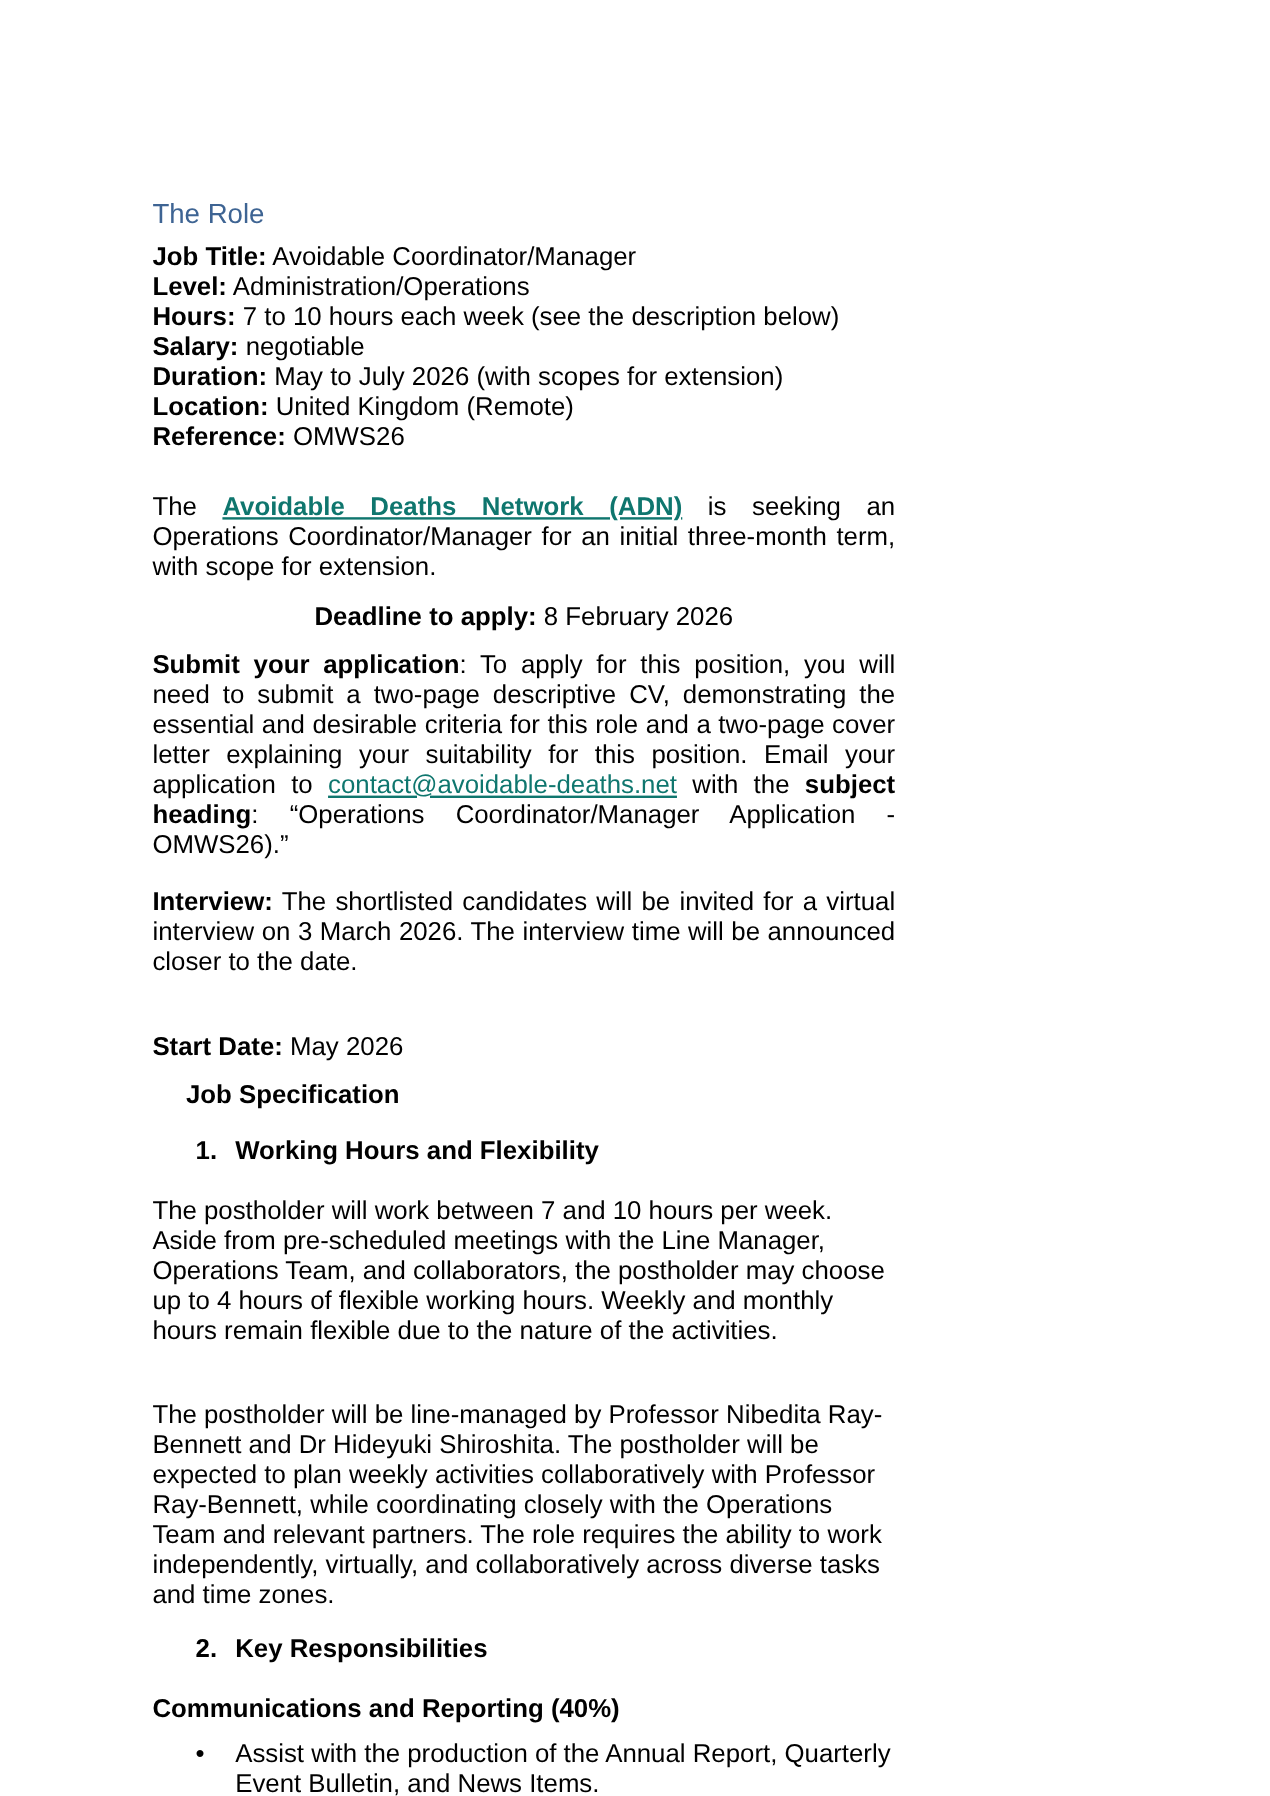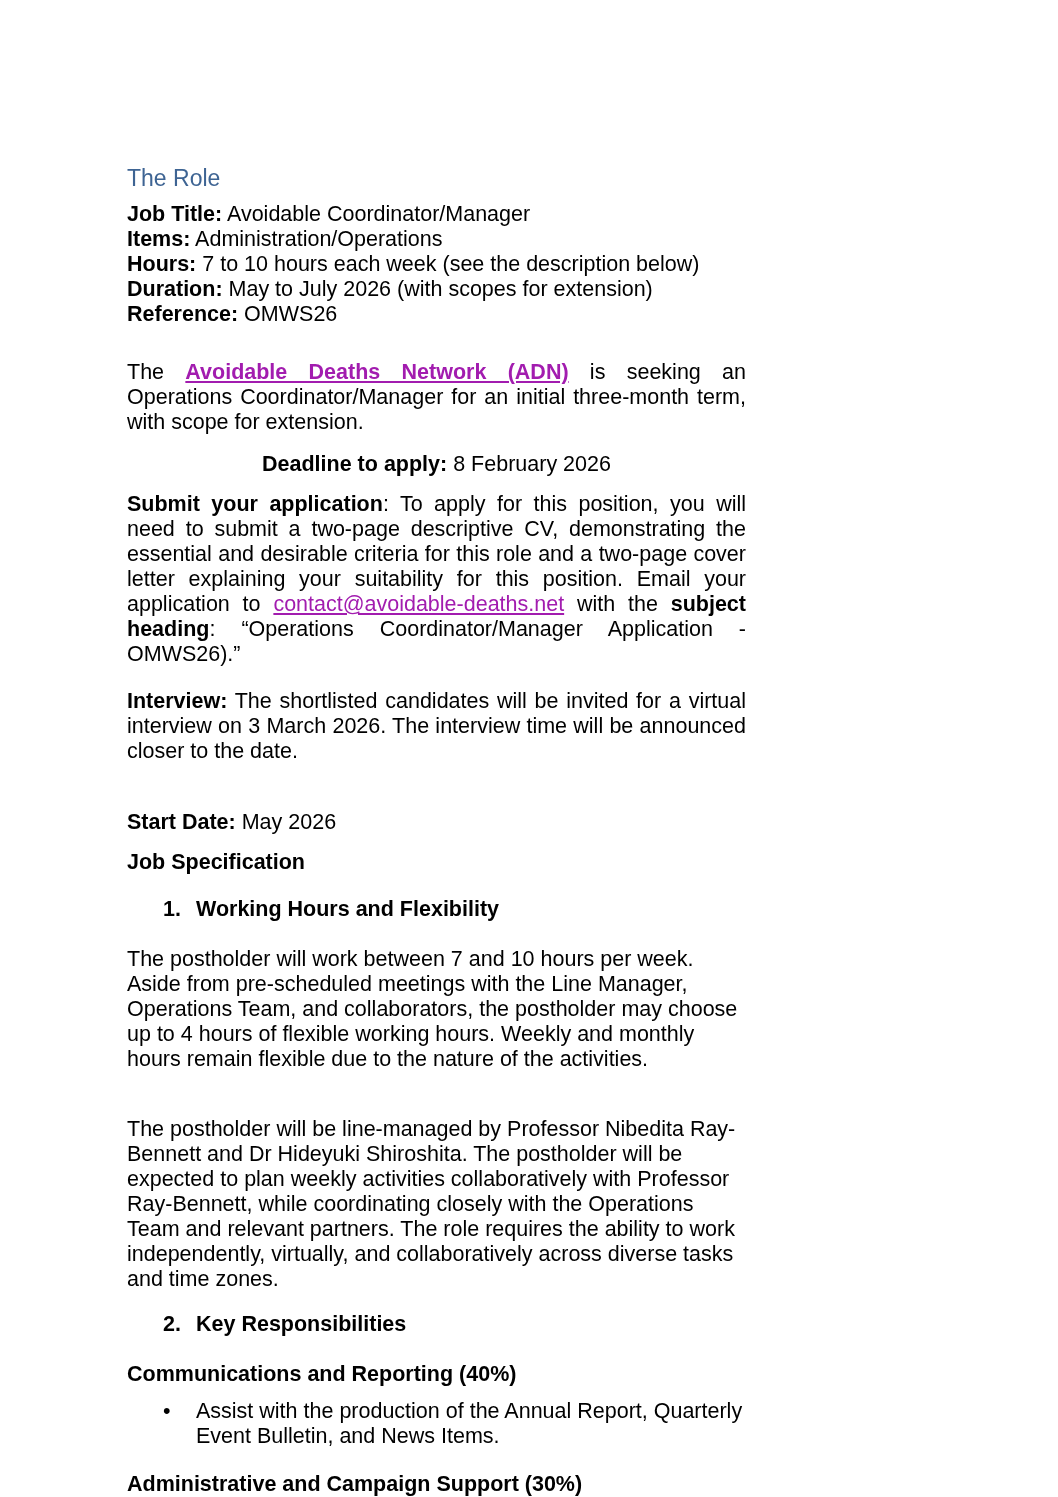--- a/index.html
+++ b/index.html
@@ -24,22 +24,22 @@
     color: #3e6493;
     margin: 0 0 10px 0;
   }
   .details { margin: 0 0 33px 0; }
   .details .row { display: block; }
   .intro     { margin-bottom: 17px; }
   .deadline  { margin-bottom: 15px; text-align: center; }
   .submit    { margin-bottom: 22px; }
   .interview { margin-bottom: 46px; }
   .start     { margin-bottom: 15px; }
-  .jobspec   { margin-bottom: 22px; font-weight: 700; }
-  .link { color: #a21caf; text-decoration: underline; }
+  .jobspec   { margin-bottom: 22px; font-weight: 700; margin-left: 28px; }
+  .link { color: #0f766e; text-decoration: underline; }
   .link.bold { font-weight: 700; }
   .num-item { display: flex; padding-left: 36px; font-weight: 700; }
   .num-item .marker { flex: 0 0 33px; width: 33px; }
   .sec1 { margin-bottom: 25px; }
   .sec2 { margin-bottom: 25px; }
   .wh { margin-bottom: 45px; }
   .lm { margin-bottom: 20px; }
   .nowrap { white-space: nowrap; }
   .sub-heading { font-weight: 700; }
   .comms { margin-bottom: 12px; }
@@ -48,23 +48,25 @@
 </style>
 </head>
 <body>
 
 <div class="page">
 
   <h1 class="role-heading">The Role</h1>
 
   <p class="details">
     <span class="row"><span class="b">Job Title:</span><span> Avoidable Coordinator/Manager</span></span>
-    <span class="row"><span class="b">Items:</span><span> Administration/Operations</span></span>
+    <span class="row"><span class="b">Level:</span><span> Administration/Operations</span></span>
     <span class="row"><span class="b">Hours:</span><span> 7 to 10 hours each week (see the description below)</span></span>
+    <span class="row"><span class="b">Salary:</span><span> negotiable</span></span>
     <span class="row"><span class="b">Duration:</span><span> May to July 2026 (with scopes for extension)</span></span>
+    <span class="row"><span class="b">Location:</span><span> United Kingdom (Remote)</span></span>
     <span class="row"><span class="b">Reference:</span><span> OMWS26</span></span>
   </p>
 
   <p class="intro justify"><span>The </span><a href="#" class="link bold">Avoidable Deaths Network (ADN)</a><span> is seeking an Operations Coordinator/Manager for an initial three-month term, with scope for extension.</span></p>
 
   <p class="deadline"><span class="b">Deadline to apply:</span><span> 8 February 2026</span></p>
 
   <p class="submit justify"><span class="b">Submit your application</span><span>: To apply for this position, you will need to submit a two-page descriptive CV, demonstrating the essential and desirable criteria for this role and a two-page cover letter explaining your suitability for this position. Email your application to </span><a href="#" class="link">contact@avoidable-deaths.net</a><span> with the </span><span class="b">subject heading</span><span>: “Operations Coordinator/Manager Application - OMWS26).”</span></p>
 
   <p class="interview justify"><span class="b">Interview:</span><span> The shortlisted candidates will be invited for a virtual interview on 3 March 2026. The interview time will be announced closer to the date.</span></p>

